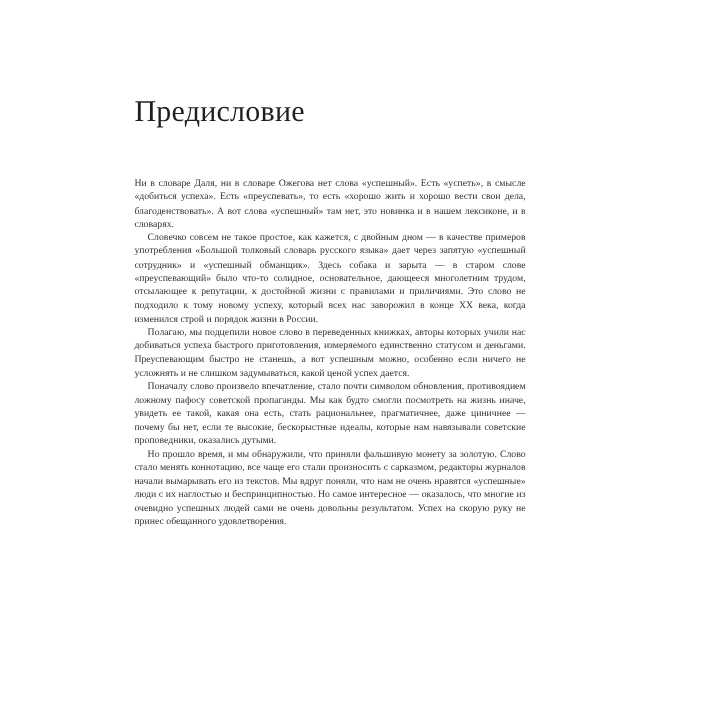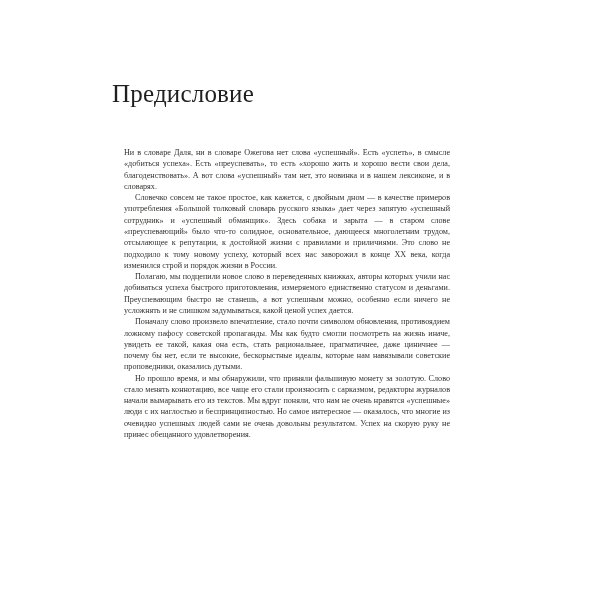--- a/index.html
+++ b/index.html
@@ -32,21 +32,21 @@
     font-size: 25px;
     font-weight: 400;
     line-height: 30px;
     letter-spacing: 0.2px;
     color: #1f1f1f;
     white-space: nowrap;
   }
 
   .text-column {
     position: absolute;
-    left: 124px;
+    left: 112px;
     top: 147px;
     width: 326px;
   }
 
   .body-paragraph {
     margin: 0;
     font-family: "Liberation Serif", "DejaVu Serif", serif;
     font-size: 8.15px;
     line-height: 11.28px;
     text-align: justify;

